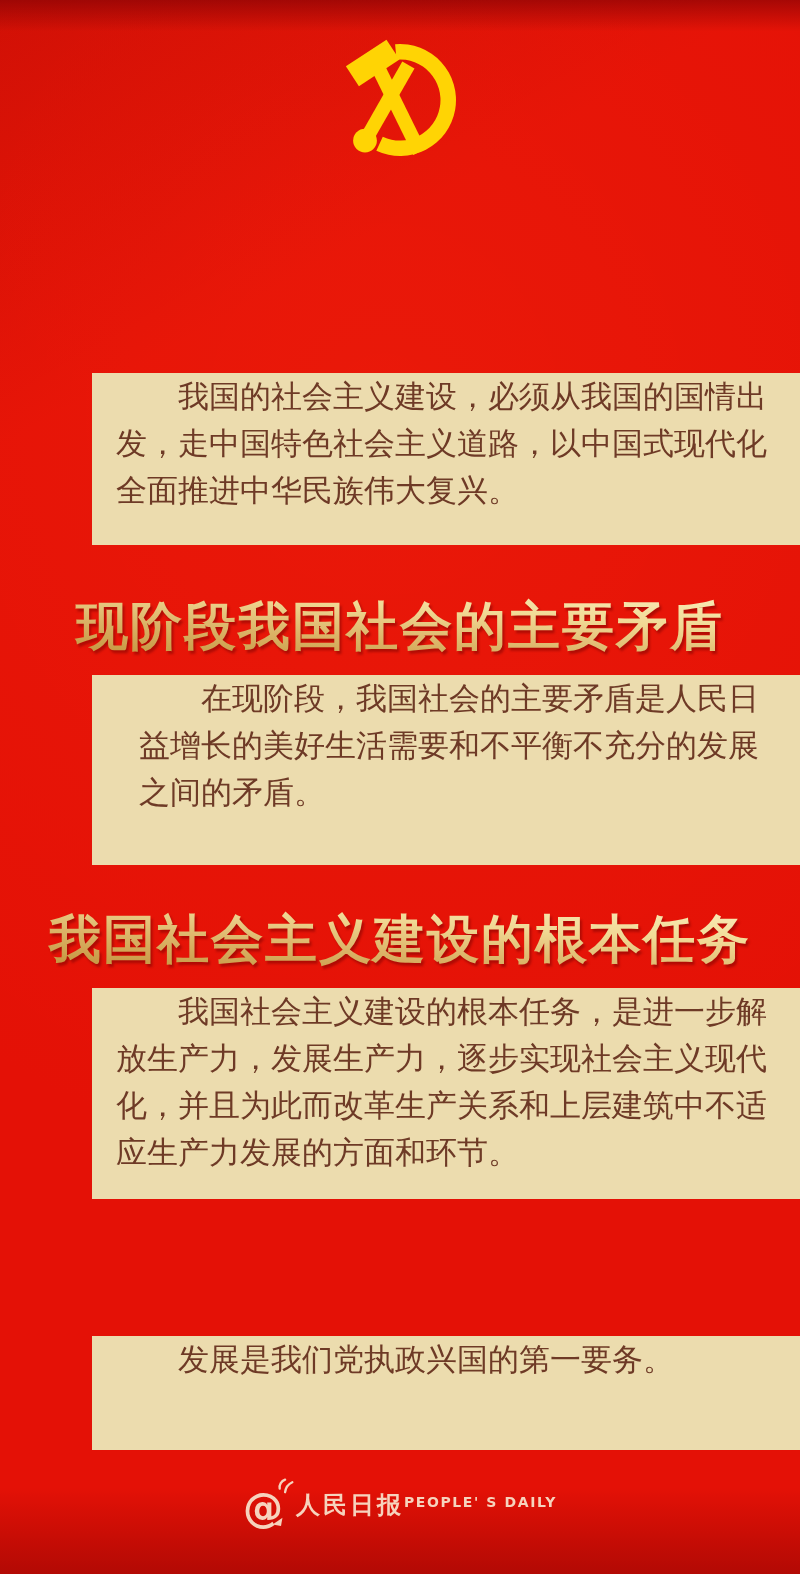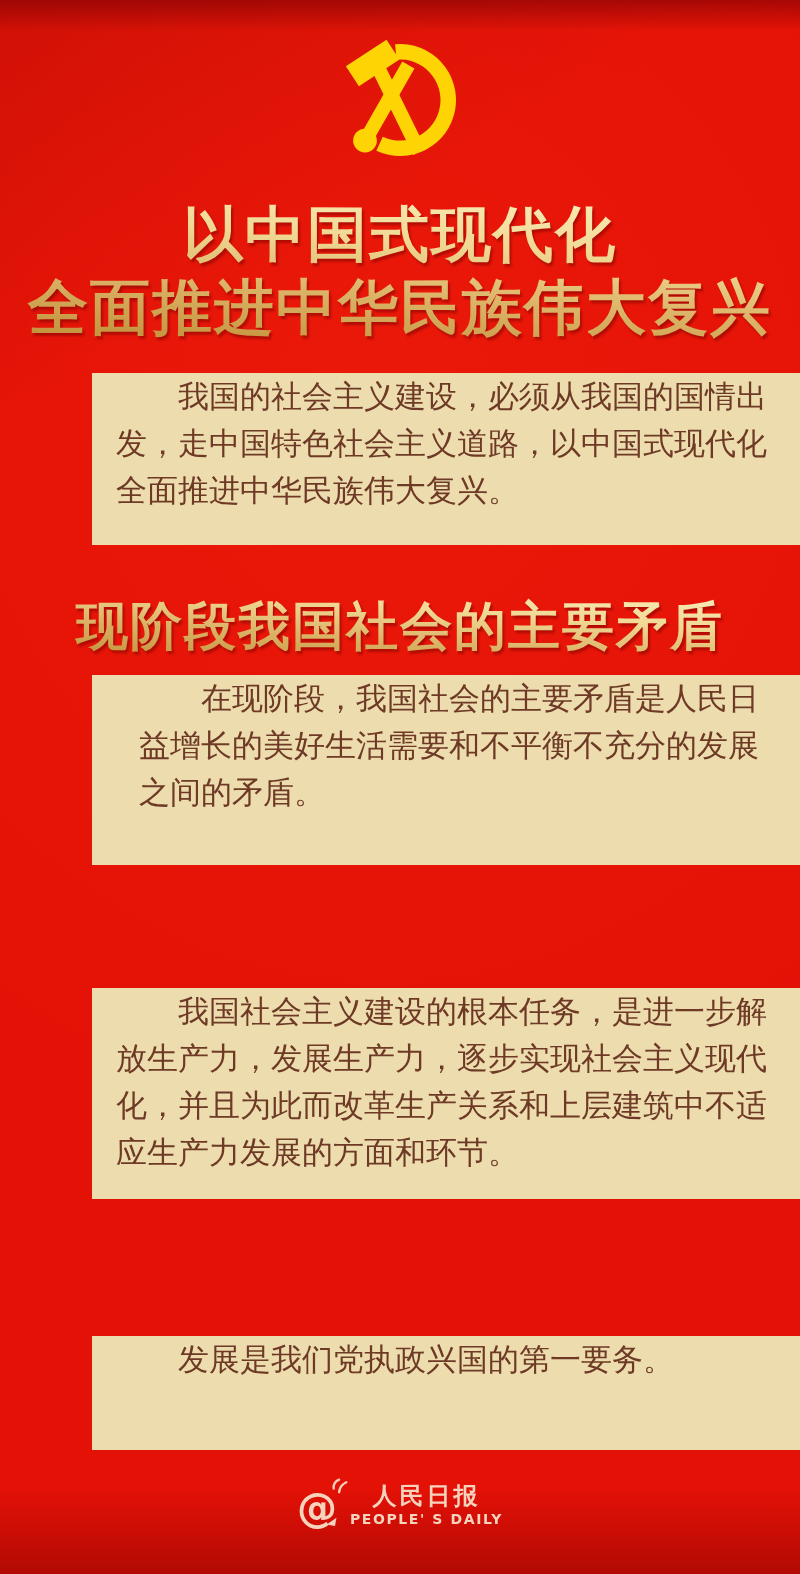--- a/index.html
+++ b/index.html
@@ -73,51 +73,48 @@
     color:#f6d3bd;
   }
   .at-wrap{position:relative;display:inline-block;padding:6px 4px 0 0;}
   .at{font-size:40px;font-weight:700;line-height:1;display:inline-block;}
   .at-wrap::after{
     content:"";position:absolute;right:0px;bottom:-4px;
     width:0;height:0;border:6px solid transparent;border-top-color:#f6d3bd;
     transform:rotate(-35deg);
   }
   .waves{position:absolute;top:-6px;right:-8px;width:18px;height:18px;}
-  .logo-text{display:flex;flex-direction:column;line-height:1.1;text-align:center;}
+  .logo-text{display:flex;flex-direction:row;line-height:1.1;text-align:left;}
   .cn{font-size:24px;font-weight:800;letter-spacing:3px;}
   .en{font-size:14px;letter-spacing:1.6px;margin-top:3px;font-weight:700;}
 </style>
 </head>
 <body>
 
 <div class="poster">
 
   <svg class="emblem" viewBox="0 0 100 100" aria-hidden="true">
     <path d="M46.5,10.2 A40,40 0 1 1 33.1,86.3 L37.7,76.3 A29,29 0 1 0 47.5,21.1 Z" fill="#FFD404"></path>
     <path d="M56,25 L28,74" stroke="#FFD404" stroke-width="10" fill="none"></path>
     <circle cx="25" cy="79" r="8.5" fill="#FFD404"></circle>
     <path d="M16,33 L45,14" stroke="#FFD404" stroke-width="17" fill="none"></path>
     <path d="M33,24 L64,87" stroke="#FFD404" stroke-width="10" fill="none"></path>
   </svg>
 
-  <h1 class="title gold">
-    <span class="tline">以中国式现代化</span>
-    <span class="tline">全面推进中华民族伟大复兴</span>
-  </h1>
 
   <div class="card card1">
     <p>我国的社会主义建设，必须从我国的国情出发，走中国特色社会主义道路，以中国式现代化全面推进中华民族伟大复兴。</p>
   </div>
 
   <h2 class="heading gold h-contradiction">现阶段我国社会的主要矛盾</h2>
   <div class="card card2">
     <p>在现阶段，我国社会的主要矛盾是人民日益增长的美好生活需要和不平衡不充分的发展之间的矛盾。</p>
   </div>
 
+  <h2 class="heading gold h-task">我国社会主义建设的根本任务</h2>
   <div class="card card3">
     <p>我国社会主义建设的根本任务，是进一步解放生产力，发展生产力，逐步实现社会主义现代化，并且为此而改革生产关系和上层建筑中不适应生产力发展的方面和环节。</p>
   </div>
 
   <div class="card card4">
     <p>发展是我们党执政兴国的第一要务。</p>
   </div>
 
   <div class="footer">
     <span class="at-wrap">

